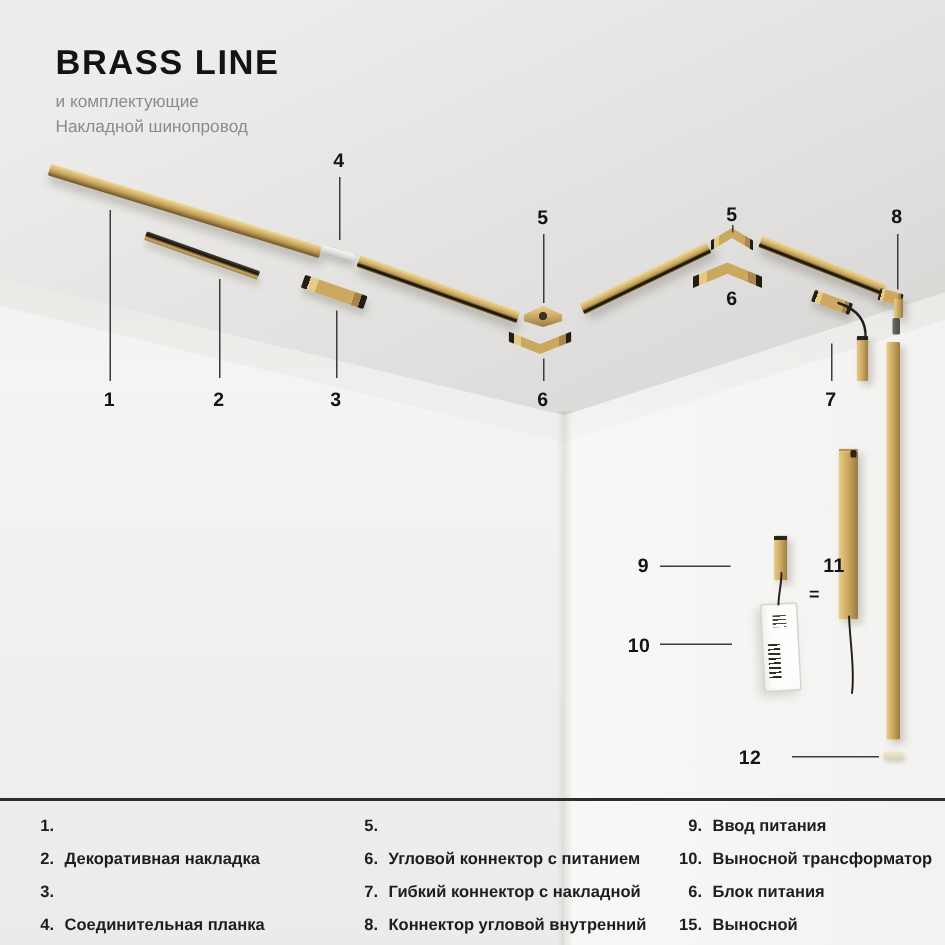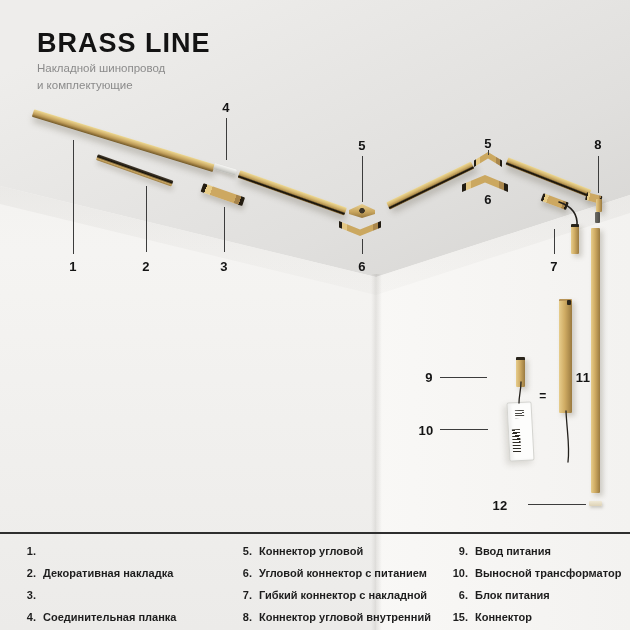--- a/index.html
+++ b/index.html
@@ -60,21 +60,21 @@
     background:repeating-linear-gradient(180deg,#2e2b25 0 1.2px,rgba(0,0,0,0) 1.2px 3.1px);}
   .endcap{position:absolute;background:linear-gradient(180deg,#f0e9d6,#ddd2b6);border-radius:1px;
     box-shadow:1px 2px 3px rgba(90,82,65,.25);}
   .darktab{position:absolute;background:linear-gradient(90deg,#6b6a65,#4d4c48);border-radius:1px;}
   
   .lv{position:absolute;width:1px;background:#3c3c3c;}
   .lh{position:absolute;height:1px;background:#3c3c3c;}
   .callout{position:absolute;transform:translate(-50%,-50%);
     font-size:13px;font-weight:bold;letter-spacing:.3px;color:#141414;white-space:nowrap;}
   
-  .title{position:absolute;left:37px;top:28px;font-size:27px;font-weight:800;
+  .title{position:absolute;left:37px;top:28px;font-size:23px;font-weight:800;
     letter-spacing:1px;color:#131313;}
   .subtitle{position:absolute;left:37px;top:60px;font-size:11.5px;line-height:1.45;color:#8b8b8b;}
   
   .divider{position:absolute;left:0;top:532px;width:630px;height:2px;background:#2e2e2e;}
   .legend-col{position:absolute;top:545px;}
   .legend-row{display:grid;grid-template-columns:var(--numw,16px) auto;column-gap:7px;
     margin-bottom:10px;font-size:11px;font-weight:bold;color:#1d1d1d;line-height:12px;}
   .legend-num{text-align:right;}
   .svg-overlay{position:absolute;inset:0;pointer-events:none;}
 </style>
@@ -149,28 +149,28 @@
   <div class="callout" style="left:224px;top:266px;">3</div>
   <div class="callout" style="left:226px;top:107px;">4</div>
   <div class="callout" style="left:362px;top:145px;">5</div>
   <div class="callout" style="left:488px;top:143px;">5</div>
   <div class="callout" style="left:488px;top:199px;">6</div>
   <div class="callout" style="left:362px;top:266px;">6</div>
   <div class="callout" style="left:554px;top:266px;">7</div>
   <div class="callout" style="left:598px;top:144px;">8</div>
   <div class="callout" style="left:429px;top:377px;">9</div>
   <div class="callout" style="left:426px;top:430px;">10</div>
-  <div class="callout" style="left:583px;top:377px;">11</div>
+  <div class="callout" style="left:556px;top:377px;">11</div>
   <div class="callout" style="left:500px;top:505px;">12</div>
   <div class="callout" style="left:543px;top:396px;font-size:12px;">=</div>
 
   <div class="title">BRASS LINE</div>
   <div class="subtitle">
+    <div>и комплектующие</div>
     <div>Накладной шинопровод</div>
-    <div>и комплектующие</div>
   </div>
 
   <div class="divider"></div>
 
   <div class="legend-col" style="left:20px;--numw:16px;">
     <div class="legend-row">
       <span class="legend-num">1.</span>
       </div>
     <div class="legend-row">
       <span class="legend-num">2.</span>
@@ -181,21 +181,20 @@
       </div>
     <div class="legend-row">
       <span class="legend-num">4.</span>
       <span>Соединительная планка</span>
       </div>
   </div>
 
   <div class="legend-col" style="left:236px;--numw:16px;">
     <div class="legend-row">
       <span class="legend-num">5.</span>
-      <span>Коннектор угловой</span>
       </div>
     <div class="legend-row">
       <span class="legend-num">6.</span>
       <span>Угловой коннектор с питанием</span>
       </div>
     <div class="legend-row">
       <span class="legend-num">7.</span>
       <span>Гибкий коннектор с накладной</span>
       </div>
     <div class="legend-row">
@@ -212,17 +211,17 @@
     <div class="legend-row">
       <span class="legend-num">10.</span>
       <span>Выносной трансформатор</span>
       </div>
     <div class="legend-row">
       <span class="legend-num">6.</span>
       <span>Блок питания</span>
       </div>
     <div class="legend-row">
       <span class="legend-num">15.</span>
-      <span>Коннектор</span>
+      <span>Выносной</span>
       </div>
   </div>
 
 </div>
 
 </body></html>

